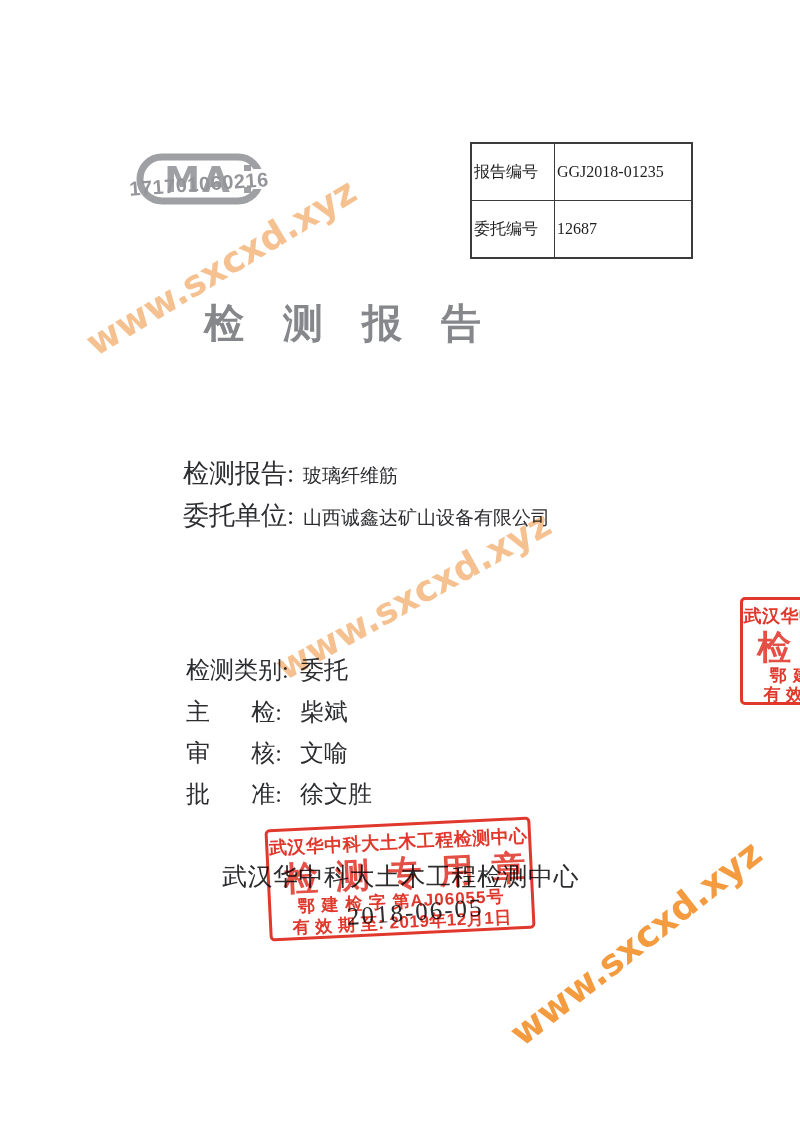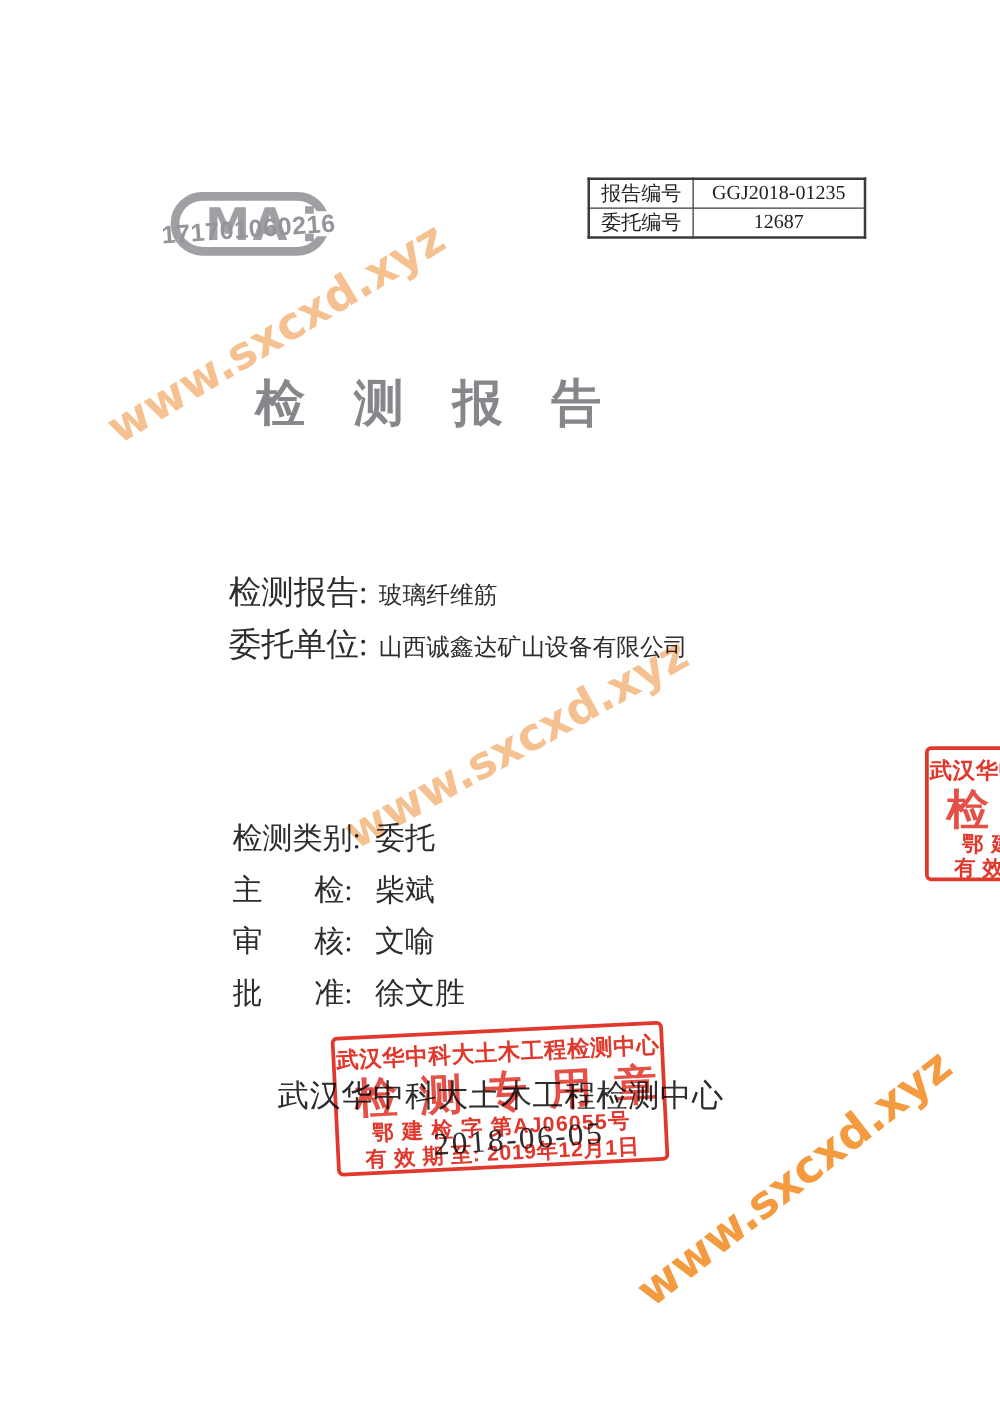--- a/index.html
+++ b/index.html
@@ -13,22 +13,22 @@
   .cma-logo { left:136px; top:116px; width:130px; height:54px;margin-top:36px; }
   .cma-number {
     left:128px; top:173px; width:142px; text-align:center;
     font-family:"Liberation Sans", sans-serif; font-size:20px; font-weight:600;
     color:#94959a; letter-spacing:0.5px; transform:rotate(-4deg); transform-origin:center;
   }
 
   
   .hdr-table { left:470px; top:142px; border-collapse:collapse; }
   .hdr-table td {
-    border:1.6px solid #3b3b3b; height:22px; padding:0 2px;
-    text-align:center; vertical-align:middle; color:#1f1f1f; font-size:16px;
+    border:1.6px solid #3b3b3b; height:22px; padding:17px 2px;
+    text-align:left; vertical-align:middle; color:#1f1f1f; font-size:16px;
   }
   .hdr-table { border:2.5px solid #3b3b3b; }
   .hdr-table .c-label { width:78px; }
   .hdr-table .c-value { width:132px; font-family:Liberation Serif, serif; }
 
   
   .doc-title {
     left:204px; top:301px; font-family:"Liberation Sans", sans-serif;
     font-size:40px; font-weight:700; color:#85878a; letter-spacing:39px;
     white-space:nowrap; line-height:1.1;

